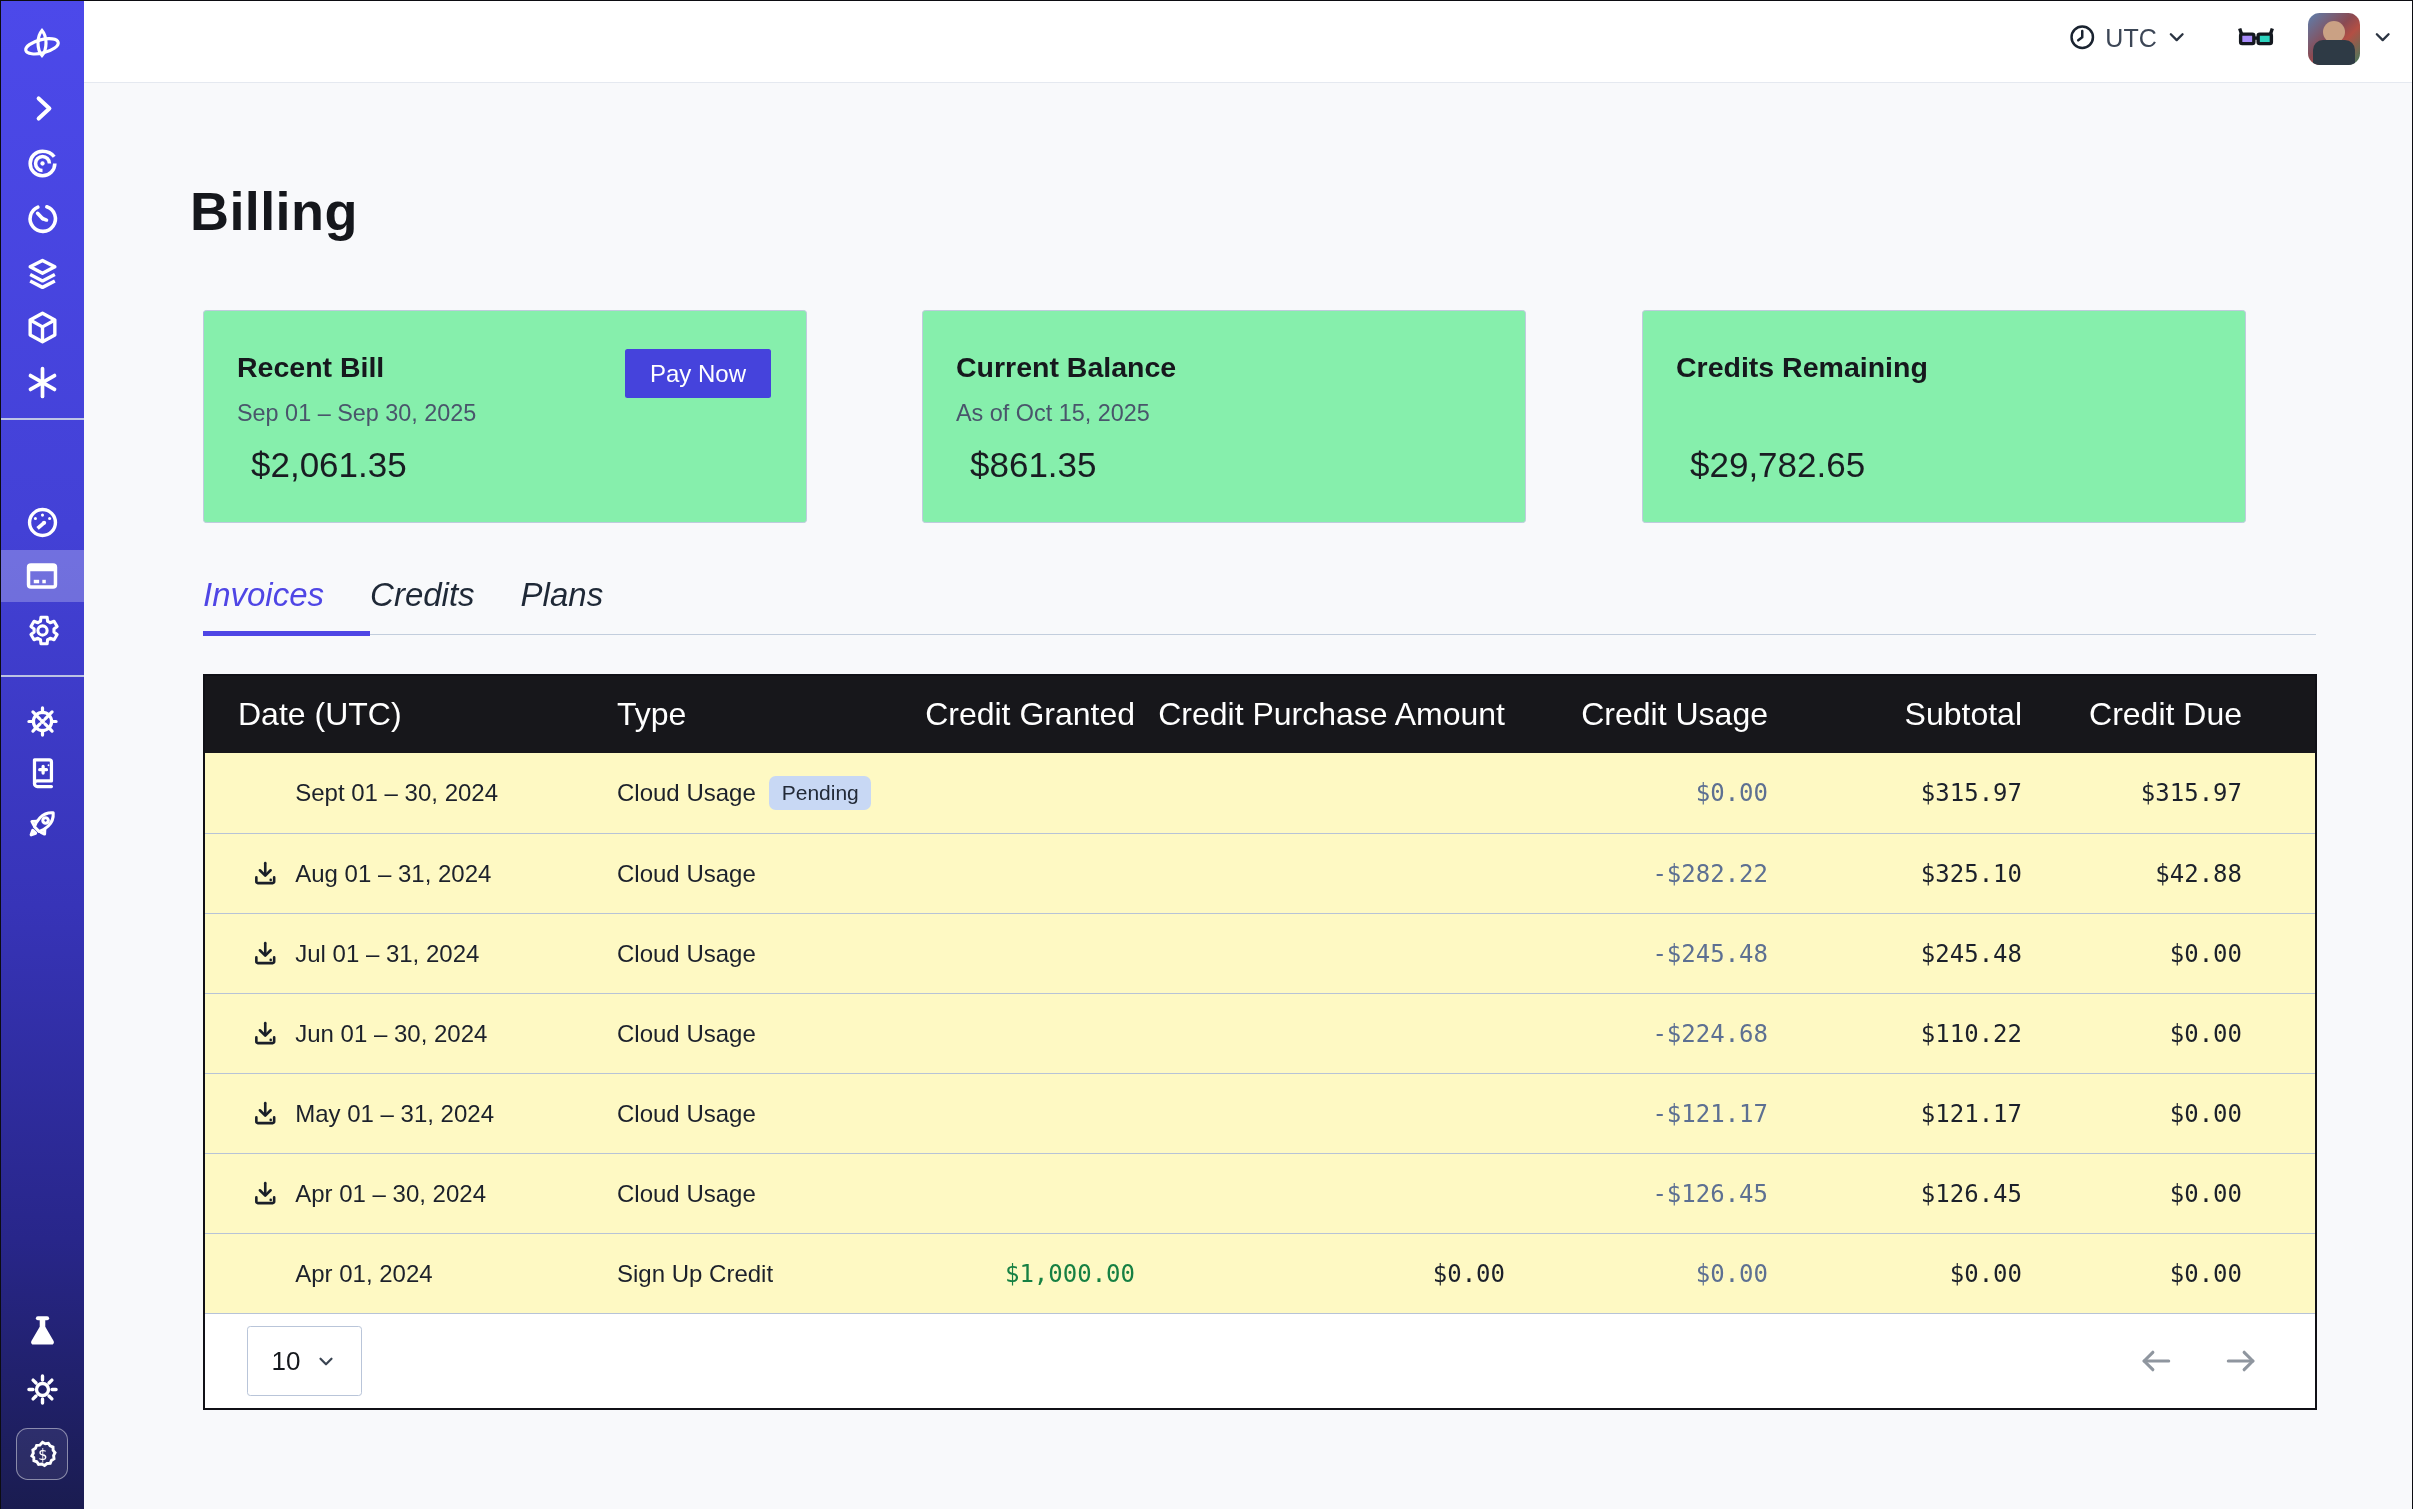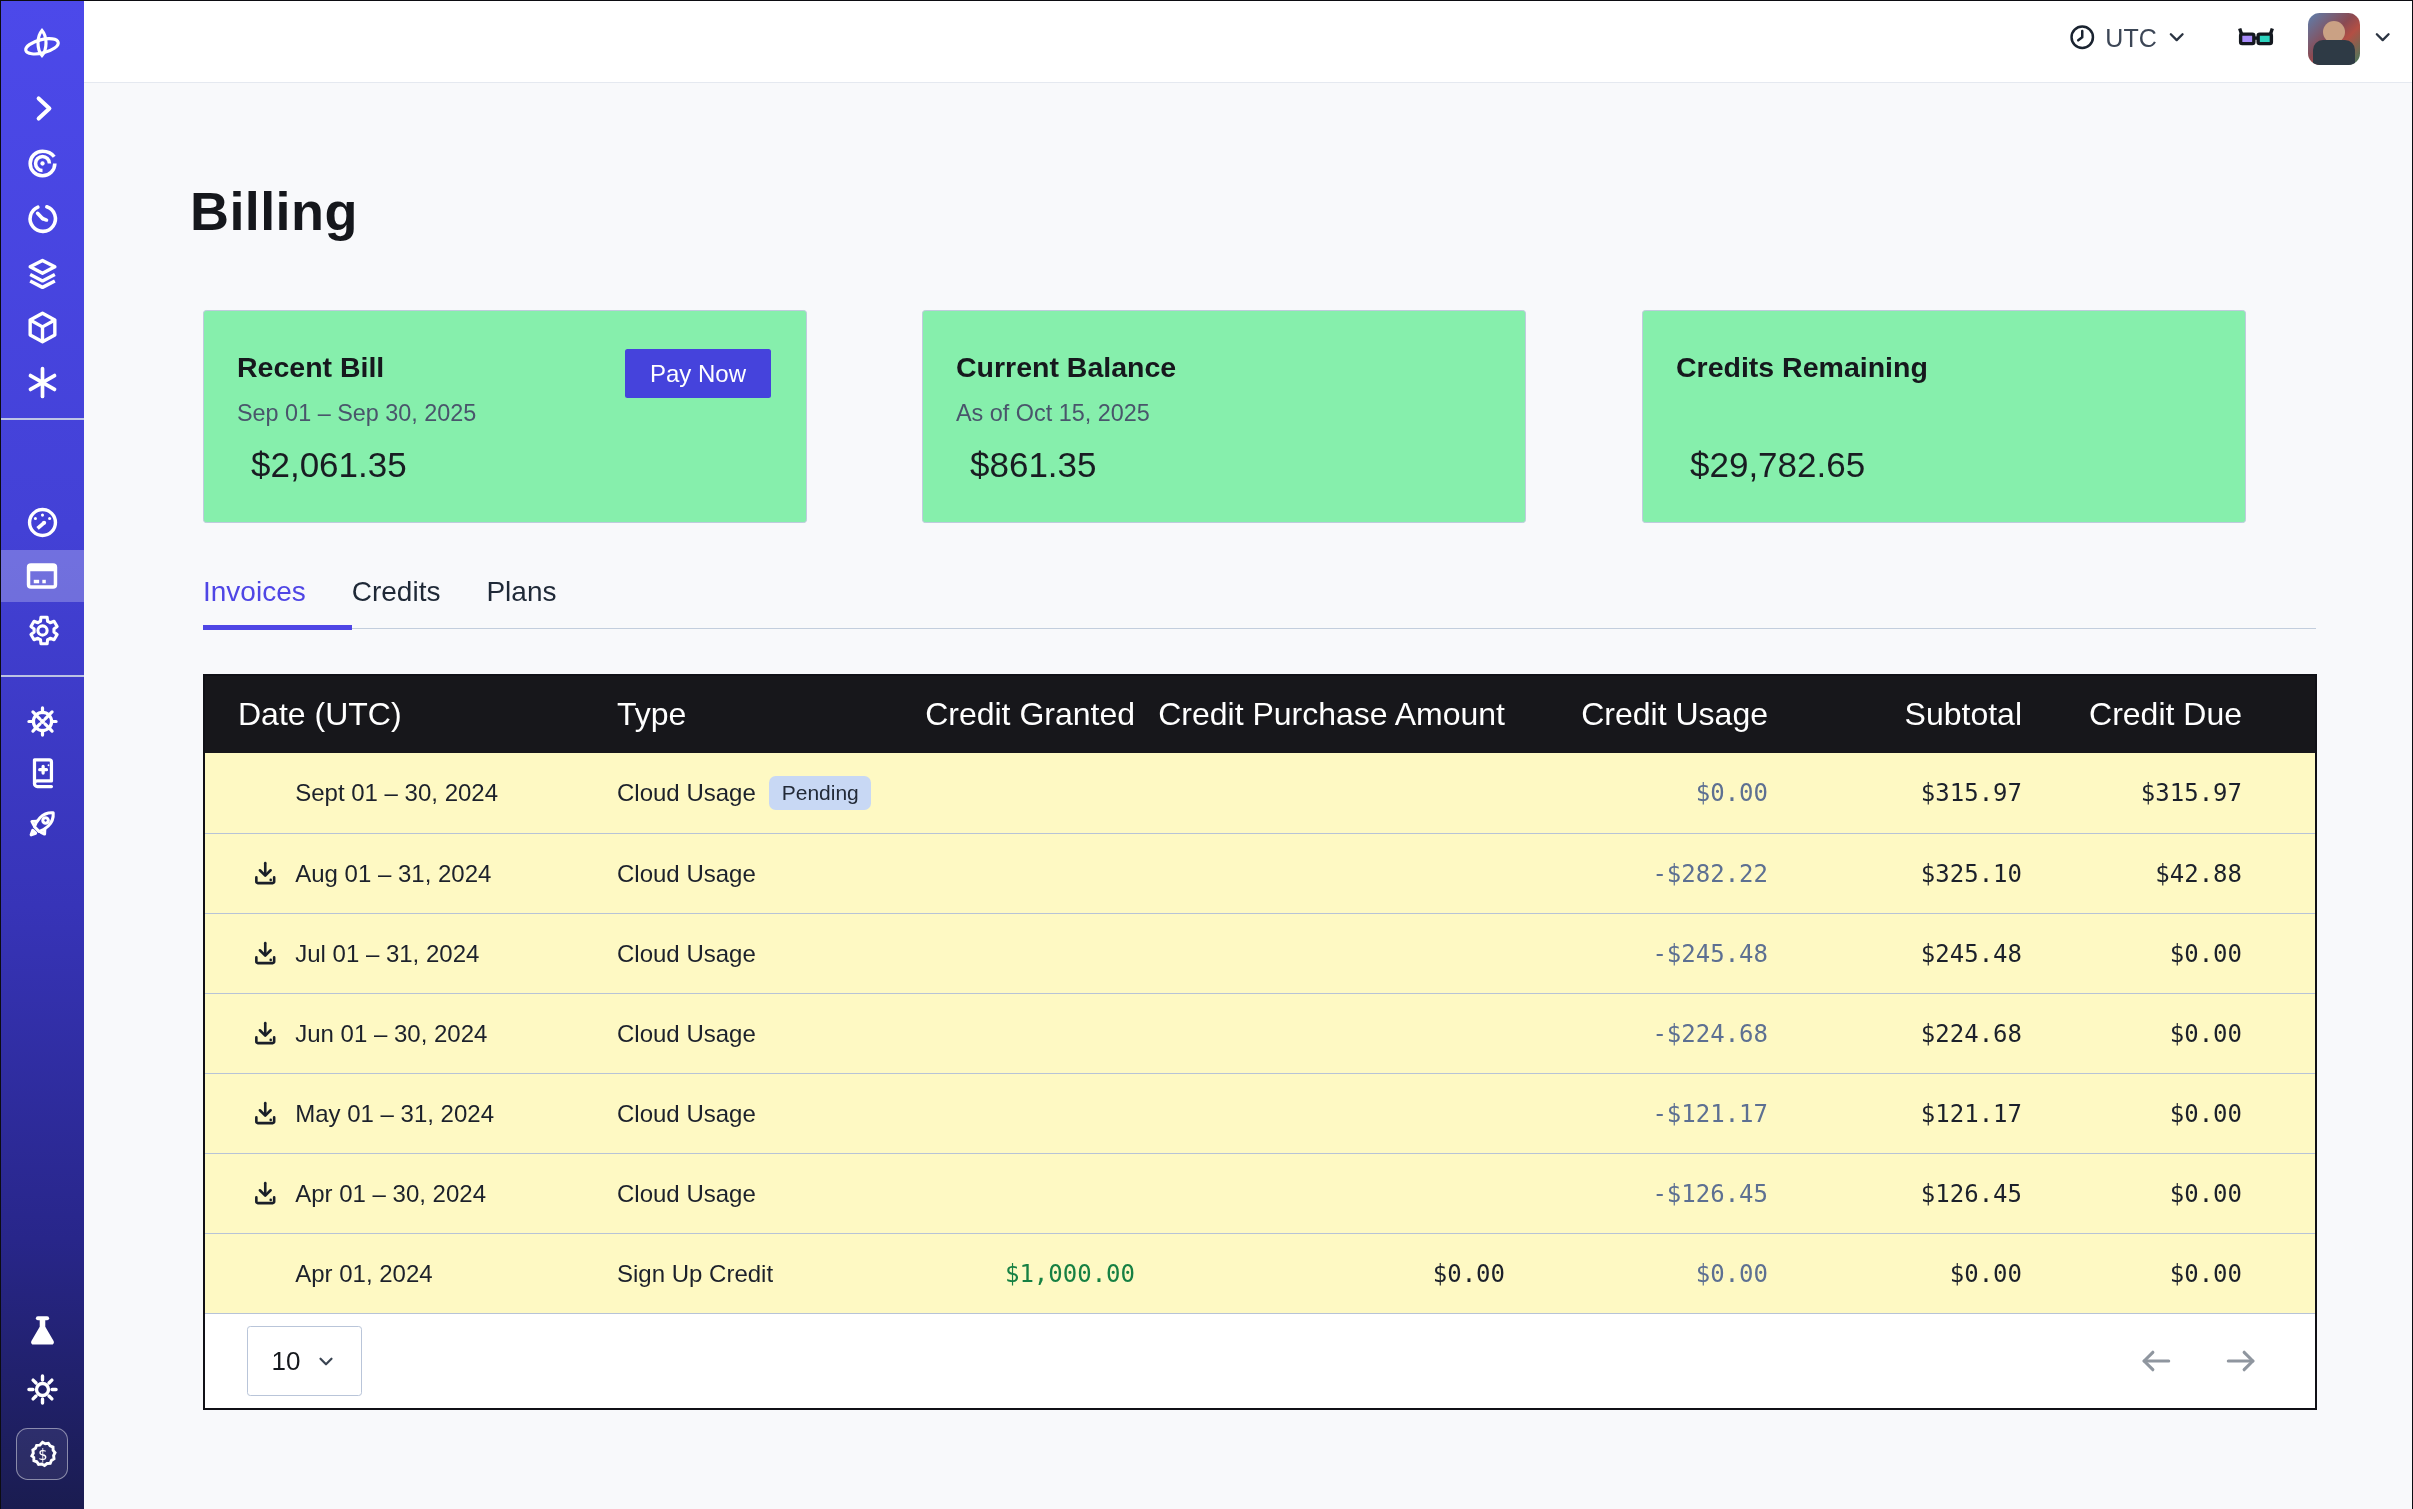--- a/index.html
+++ b/index.html
@@ -34,21 +34,21 @@
 
   .card { position:absolute; top:310px; height:213px; width:604px; background:#86efac; border:1.7px solid #bfcbdd; border-radius:3.3px; }
   .card-title { position:absolute; left:33px; top:40px; font-size:28.5px; font-weight:bold; color:#16181d; }
   .card-sub { position:absolute; left:33px; top:89px; font-size:23.4px; color:#49556b; }
   .card-amount { position:absolute; left:47px; top:134px; font-size:35px; color:#191c22; font-family:Liberation Sans, sans-serif; }
   .pay-btn { position:absolute; right:35px; top:38px; height:49px; padding:0 25px; background:#4543dc; color:#fff; font-size:24px;
     border:none; border-radius:2.5px; display:flex; align-items:center; cursor:pointer; font-family:"Liberation Sans", sans-serif; }
 
   
   .tabs { position:absolute; left:203px; right:97px; top:576px; display:flex; border-bottom:1.7px solid #c3cedd; }
-  .tab { font-size:28px; color:#1f2937; padding:0 46px 16.7px 0; cursor:pointer; }
+  .tab { font-size:33px; color:#1f2937; padding:0 46px 16.7px 0; cursor:pointer;font-style:italic; }
   .tab.active { color:#4f46e5; border-bottom:5px solid #4f46e5; margin-bottom:-1.7px; }
 
   
   .invoice-table { position:absolute; left:203px; top:674px; width:2114px; height:736px; background:#fff;
     border:2.5px solid #101016; display:flex; flex-direction:column; }
   .row-grid { display:grid; grid-template-columns:412px 285px 233px 370px 263px 254px 220px; padding-right:74px; align-items:center; }
   .thead { background:#17171b; height:77px; color:#fff; }
   .th { font-size:32px; font-weight:normal; }
   .th.num, .td.num { text-align:right; }
   .th.c-date { padding-left:33px; }
@@ -348,21 +348,21 @@
       </span>
       <span>Jun 01 – 30, 2024</span>
     </div>
     <div class="td c-type">
       <span>Cloud Usage</span>
 
     </div>
     <div class="td num c-granted"></div>
     <div class="td num"></div>
     <div class="td num c-usage">-$224.68</div>
-    <div class="td num">$224.68</div>
+    <div class="td num">$110.22</div>
     <div class="td num">$0.00</div>
   </div>
 
   <div class="tr row-grid">
     <div class="td c-date">
       <span class="dl-btn">
         <svg width="28.5" height="28.5" viewBox="0 0 24 24" fill="none" stroke="#1a1f29" stroke-width="2.2" stroke-linecap="round" stroke-linejoin="round">
           <path d="M12 3.5v10"></path>
               <polyline points="7.5 9.5 12 14 16.5 9.5"></polyline>
           <path d="M4.5 15.5v3.6a1.2 1.2 0 0 0 1.2 1.2h12.6a1.2 1.2 0 0 0 1.2-1.2v-3.6"></path>

